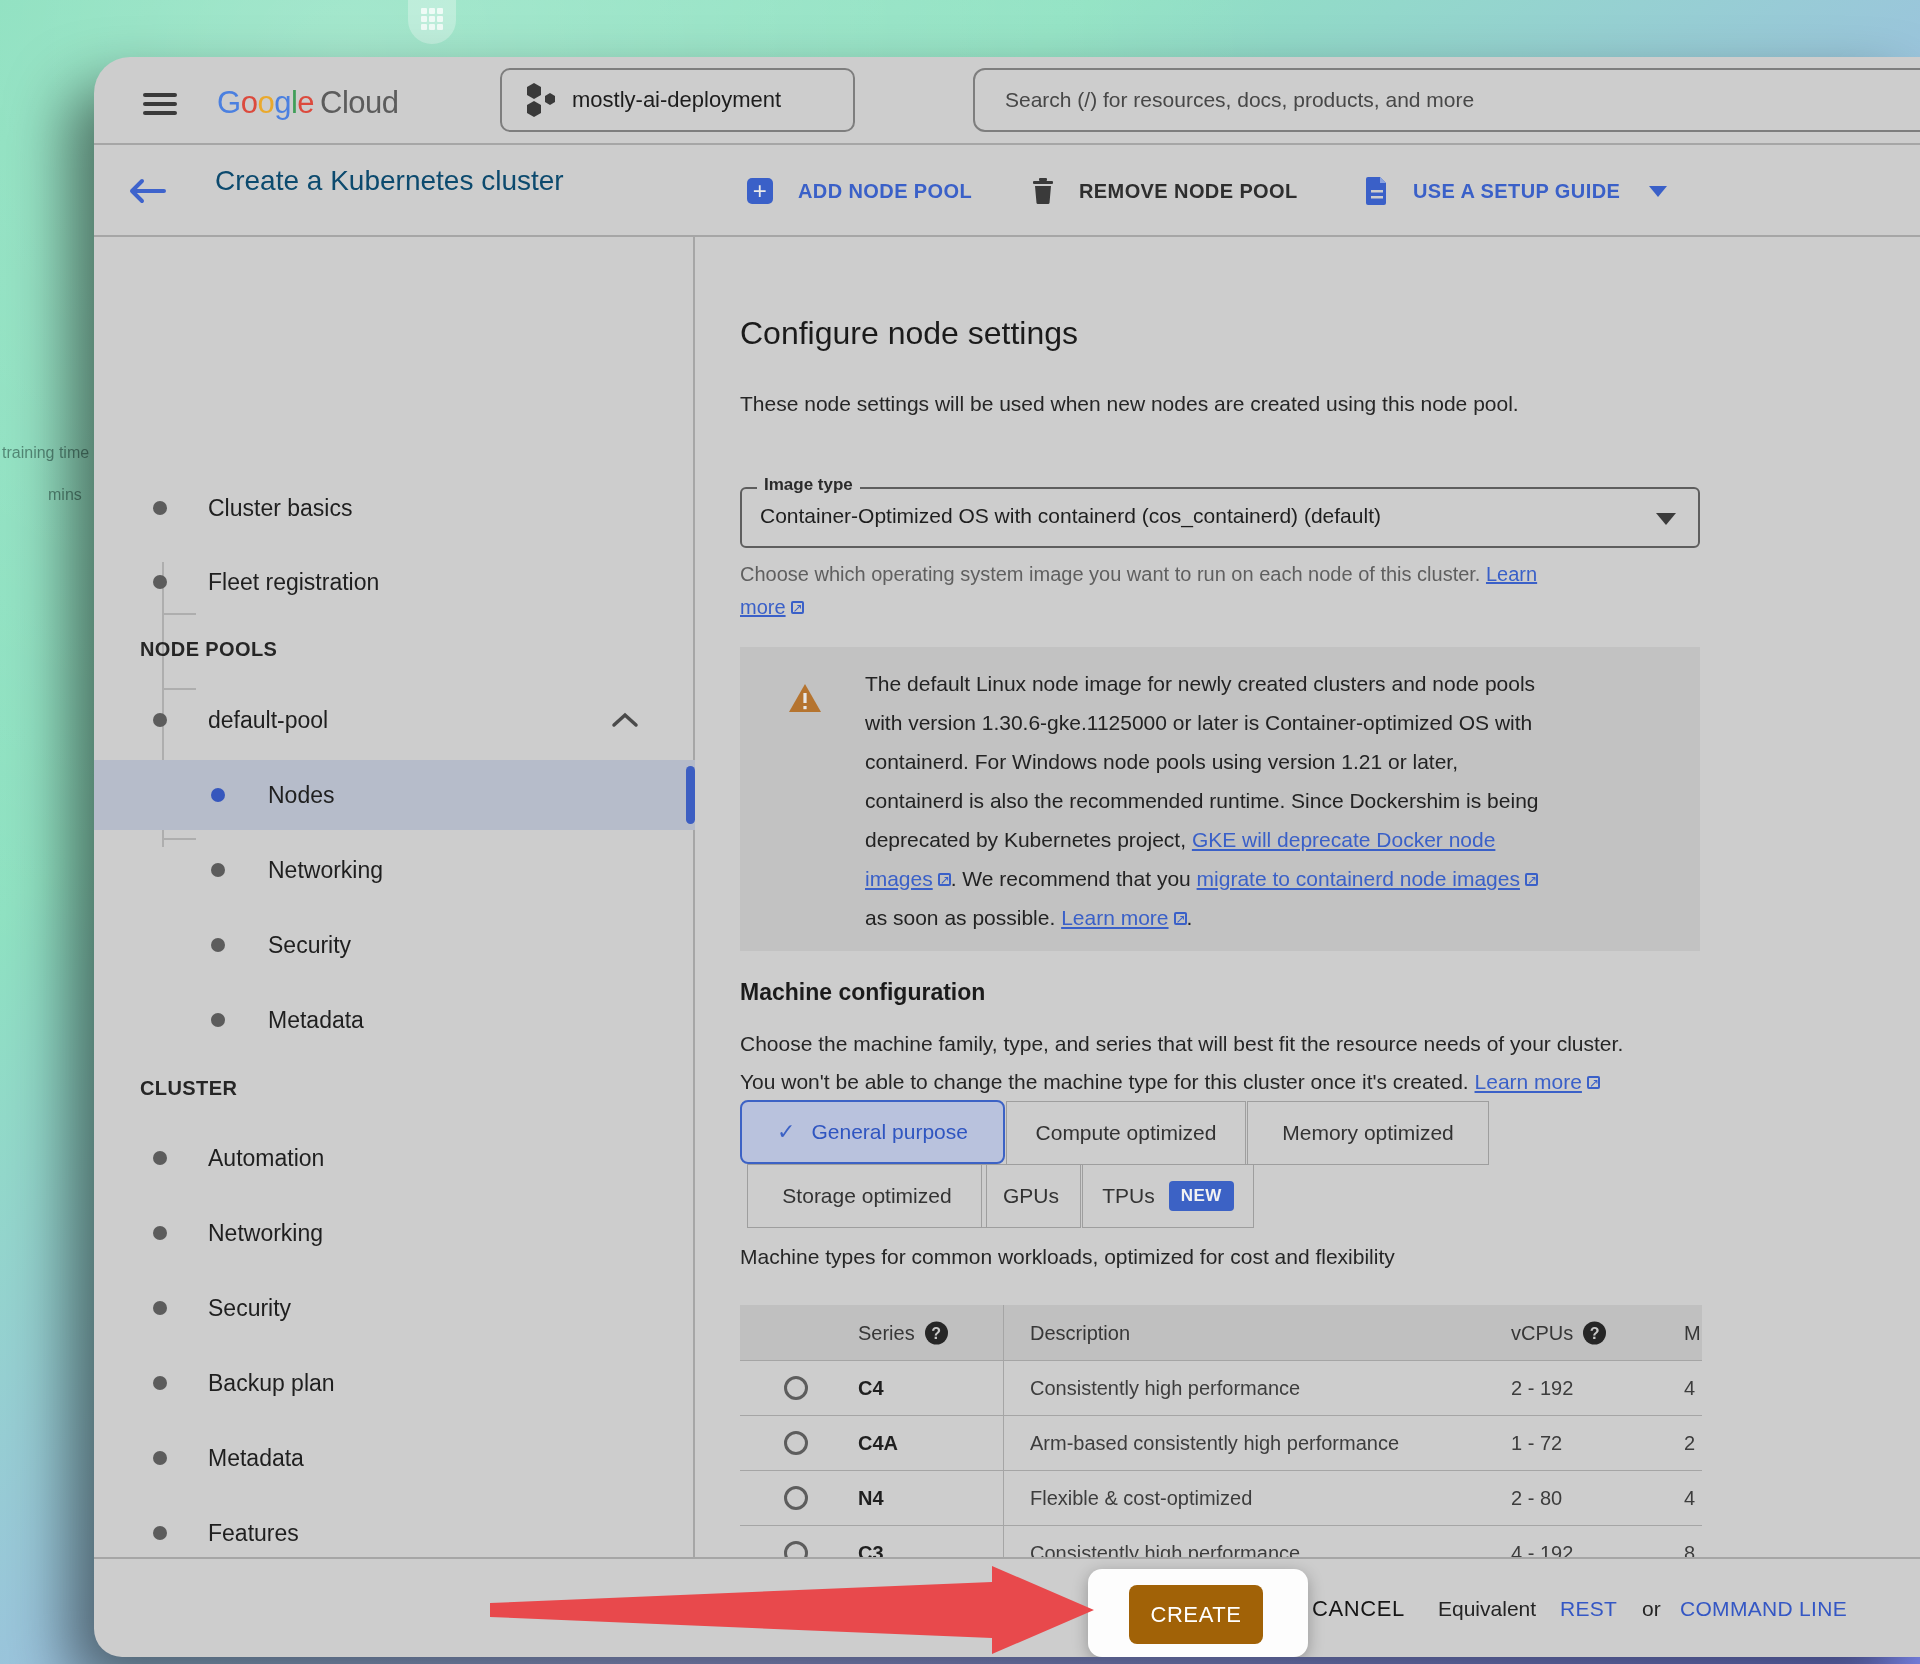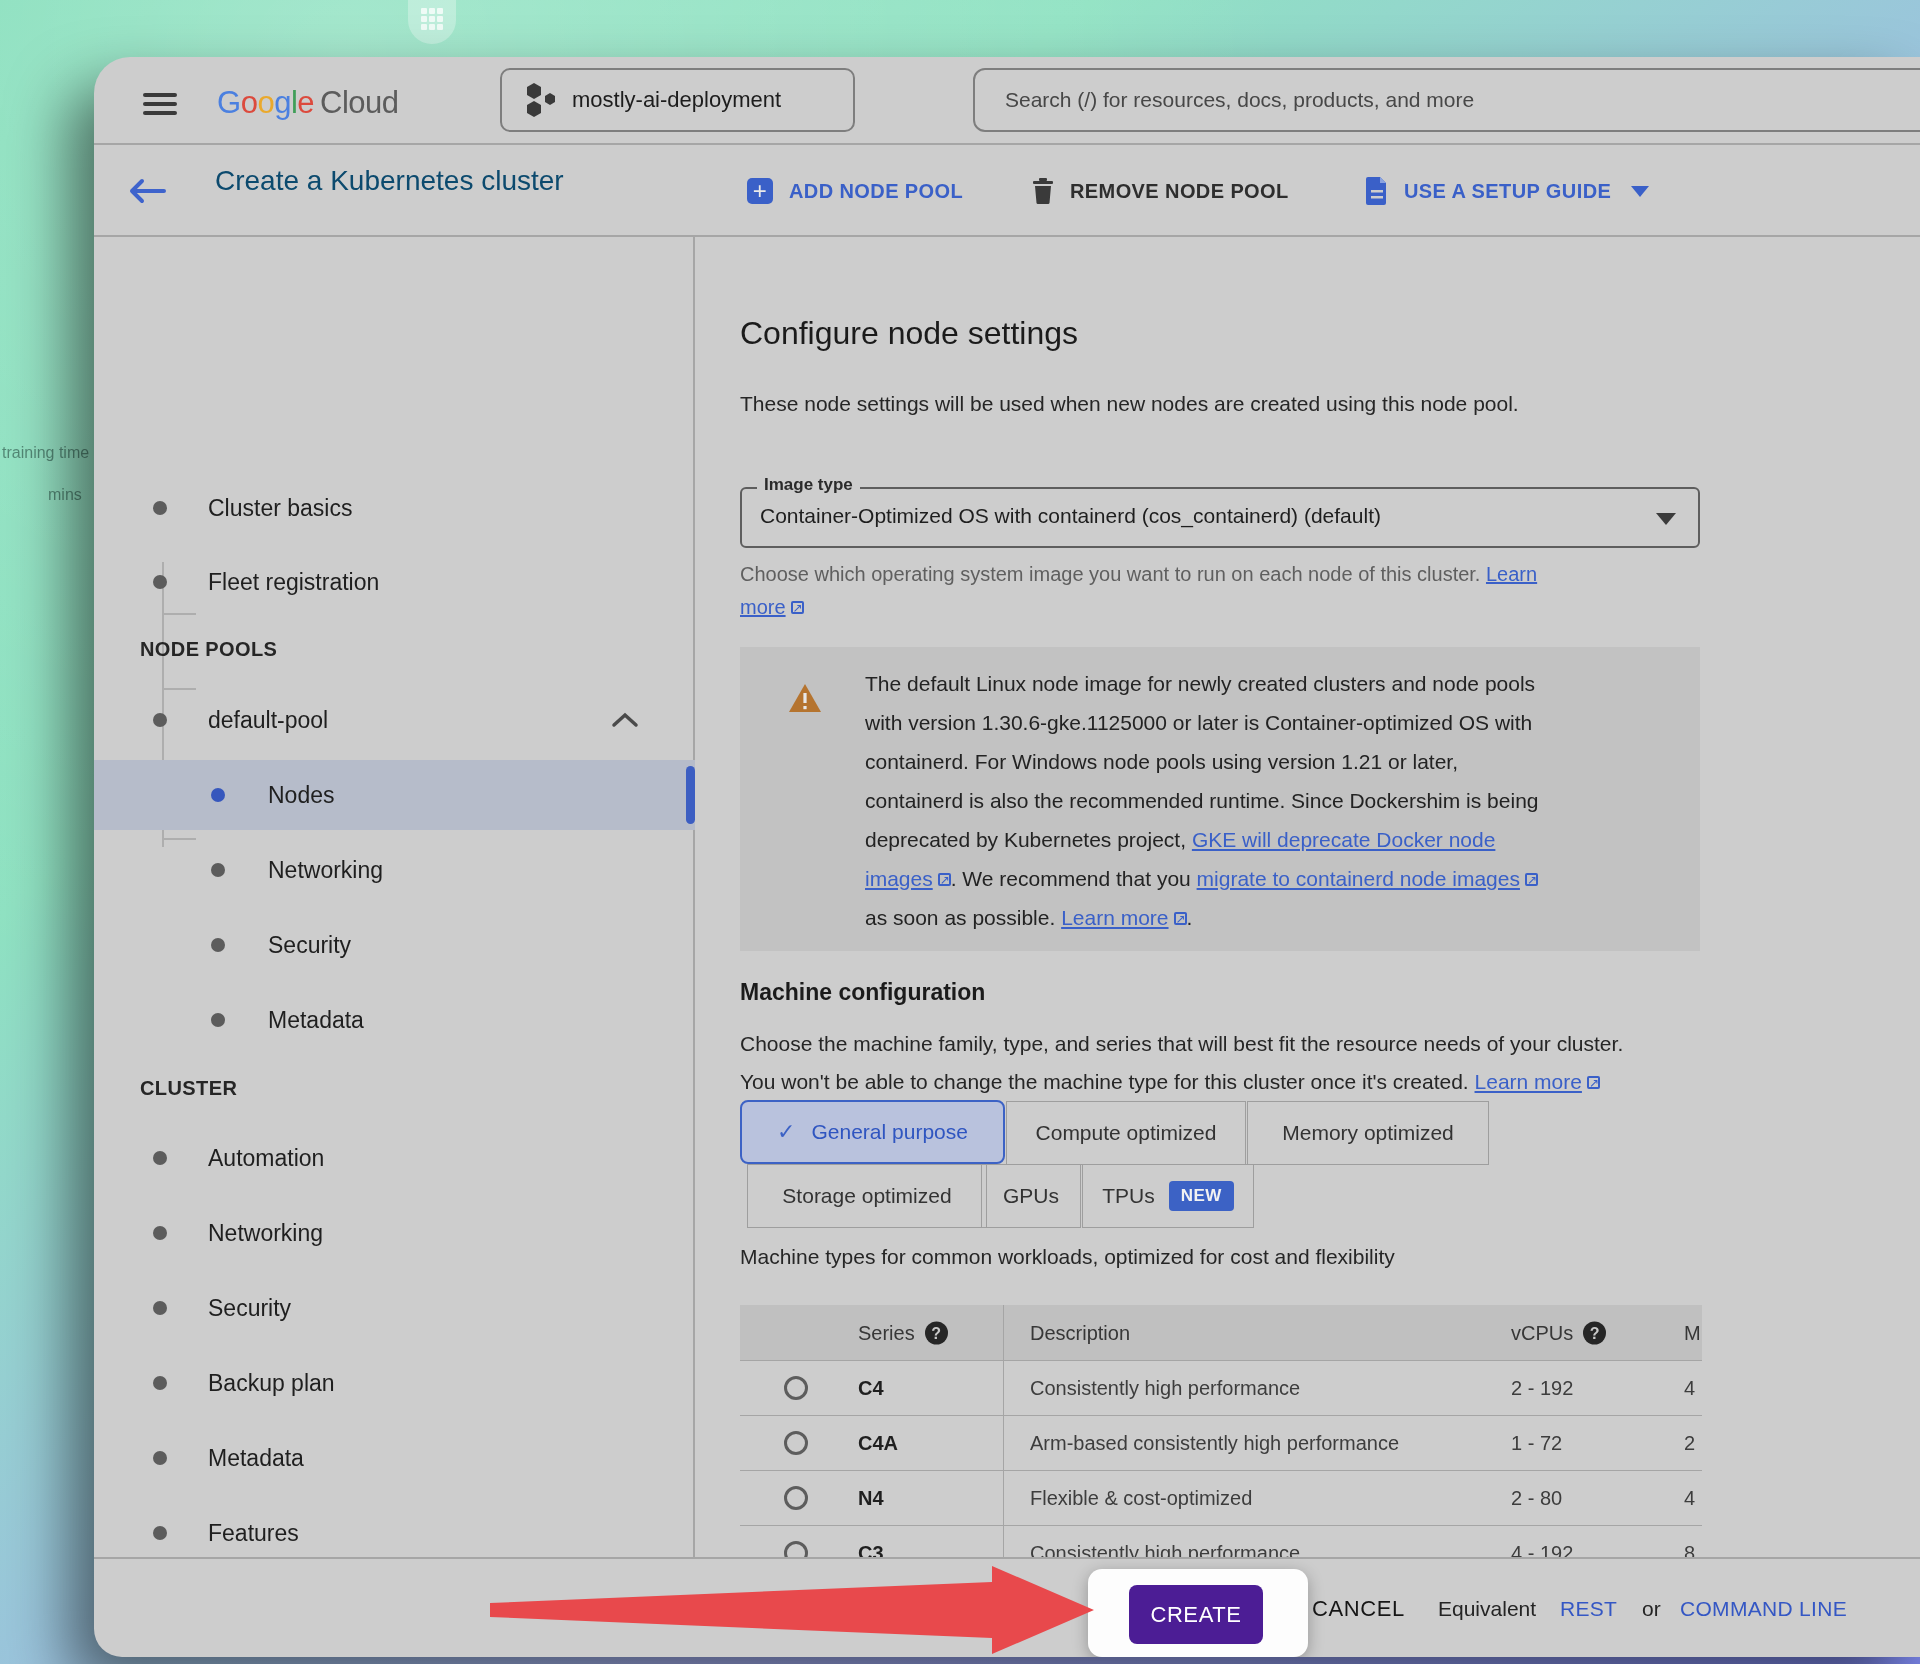--- a/index.html
+++ b/index.html
@@ -32,21 +32,21 @@
   .project-btn span { font-size:22px; color:#1d1d1d; font-family:"Liberation Sans",sans-serif; }
   .search-input { position:absolute; left:879px; top:11px; width:1010px; height:64px;
     border:2px solid #7e7e7e; border-radius:12px; background:transparent; outline:none;
     font-size:21px; color:#474747; padding-left:30px; font-family:"Liberation Sans",sans-serif; }
   .search-input::placeholder { color:#474747; opacity:1; }
 
   
   .pagehead { position:absolute; left:0; top:88px; width:100%; height:92px; border-bottom:2px solid #a6a6a6; }
   .back { position:absolute; left:30px; top:32px; width:44px; height:28px; cursor:pointer; }
   .page-title { position:absolute; left:121px; top:20px; font-size:28px; font-weight:500; color:#0c4a6e; }
-  .hbtn { position:absolute; top:0; height:92px; display:flex; align-items:center; gap:16px;
+  .hbtn { position:absolute; top:0; height:92px; display:flex; align-items:center; gap:25px;
     font-size:20px; font-weight:700; letter-spacing:.4px; cursor:pointer; background:none; border:none;
     font-family:"Liberation Sans",sans-serif; }
   .hbtn.blue { color:#3a60c8; } .hbtn.gray { color:#2e2e2e; }
   .addbox { width:26px; height:26px; background:#3a60c8; border-radius:5px; position:relative; }
   .addbox::before { content:"+"; position:absolute; left:0; top:0; width:100%; height:100%;
     color:#e9e9e9; font-size:24px; line-height:25px; text-align:center; font-weight:400; }
   .caret-down { width:0; height:0; border-left:9px solid transparent; border-right:9px solid transparent;
     border-top:11px solid #3a60c8; margin-left:4px; }
 
   
@@ -112,21 +112,21 @@
   .help-q { display:inline-block; width:23px; height:23px; background:#262626; border-radius:50%; position:relative; }
   .help-q::before { content:"?"; position:absolute; width:100%; text-align:center; top:1px;
     color:#c9c9c9; font-size:16px; font-weight:700; line-height:21px; }
   .radio { position:absolute; left:44px; top:50%; transform:translateY(-50%); width:24px; height:24px;
     border:3px solid #5d5d5d; border-radius:50%; cursor:pointer; }
 
   
   .footer { position:absolute; left:0; top:1500px; width:100%; height:100px; border-top:2px solid #a6a6a6; }
   .hl-card { position:absolute; left:994px; top:10px; width:220px; height:88px; background:#fdfdfd;
     border-radius:14px; box-shadow:0 4px 16px rgba(0,0,0,.28); }
-  .create-btn { position:absolute; left:1035px; top:26px; width:134px; height:59px; background:#4c1d95;
+  .create-btn { position:absolute; left:1035px; top:26px; width:134px; height:59px; background:#a16207;
     border:none; border-radius:8px; color:#fff; font-size:22px; font-weight:500; letter-spacing:.6px;
     cursor:pointer; font-family:"Liberation Sans",sans-serif; }
   .cancel-btn { position:absolute; left:1218px; top:0; height:100px; display:flex; align-items:center;
     background:none; border:none; font-size:22px; font-weight:500; letter-spacing:.6px; color:#161616;
     cursor:pointer; font-family:"Liberation Sans",sans-serif; }
   .equiv { position:absolute; left:1344px; top:0; height:100px; display:flex; align-items:center;
     font-size:21px; color:#242424; }
   .ftr-link { position:absolute; top:0; height:100px; display:flex; align-items:center;
     font-size:21px; font-weight:500; letter-spacing:.3px; color:#3457c4; background:none; border:none;
     cursor:pointer; font-family:"Liberation Sans",sans-serif; }

